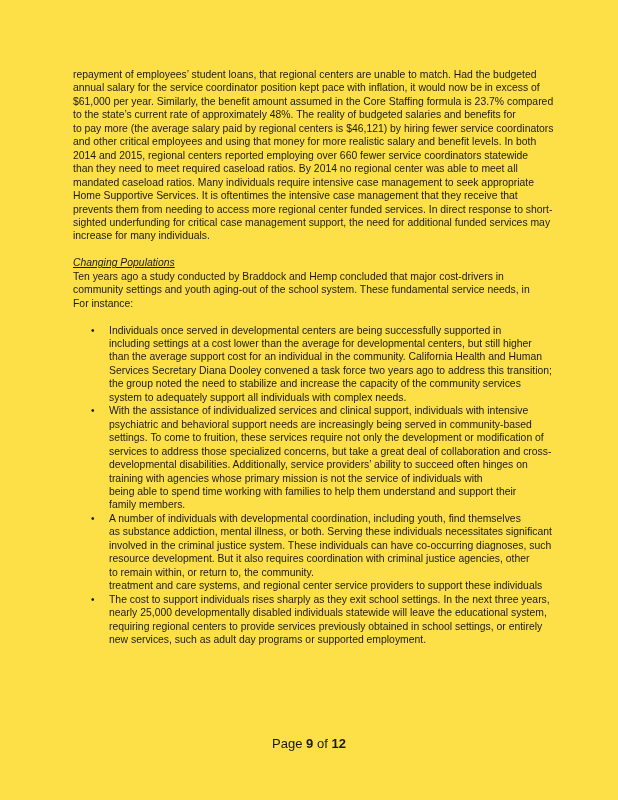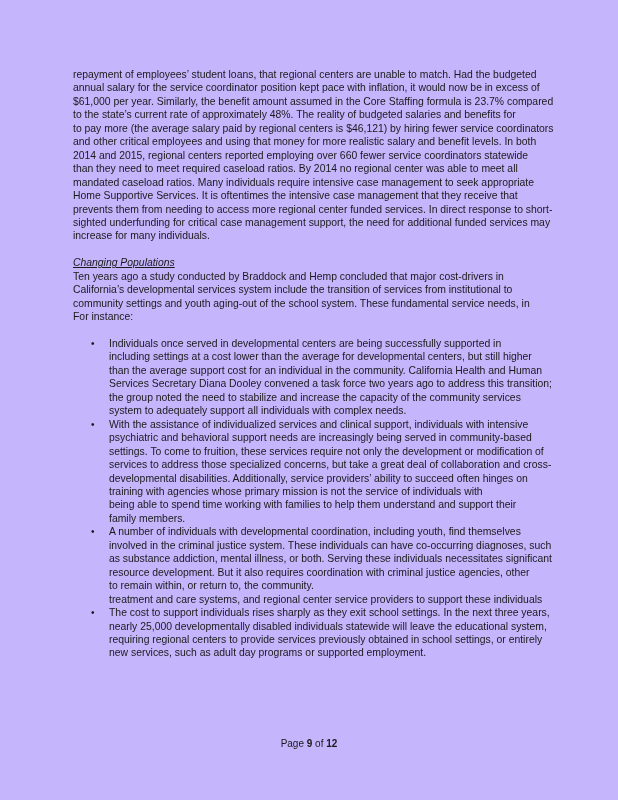--- a/index.html
+++ b/index.html
@@ -1,36 +1,36 @@
 <!DOCTYPE html>
 <html><head>
   <meta charset="utf-8">
   <style>
     html, body { margin: 0; padding: 0; background: #ffffff; }
     body { width: 618px; height: 800px; position: relative; overflow: hidden; }
     .page {
       position: absolute; left: 0; top: 0; width: 618px; height: 800px;
-      background: #c4b5fd; color: #1a1a1a;
+      background: #fde047; color: #1a1a1a;
       font-family: "Liberation Sans", sans-serif;
       font-size: 10.4px; line-height: 13.45px;
     }
     .body {
       position: absolute; left: 73px; top: 68px; width: 480px;
     }
     .line { white-space: nowrap; display: block; }
     .gap { height: 13.45px; }
     .heading { font-style: italic; text-decoration: underline; }
     .bullets { margin: 0; padding: 0; list-style: none; }
     .bullets li { position: relative; padding-left: 36px; margin-left: 0; }
     .bullets li .dot {
       position: absolute; left: 18px; top: 0; font-size: 10px;
     }
     .footer {
       position: absolute; top: 737px; left: 0; width: 618px; text-align: center;
-      font-size: 10px;
+      font-size: 13px;
     }
     .footer b { font-weight: bold; }
   </style>
 </head>
 <body>
 
 <div class="page">
   <div class="body">
 
     <div>
@@ -47,21 +47,20 @@
       <span class="line">prevents them from needing to access more regional center funded services. In direct response to short-</span>
       <span class="line">sighted underfunding for critical case management support, the need for additional funded services may</span>
       <span class="line">increase for many individuals.</span>
     </div>
 
     <div class="gap"></div>
 
     <span class="line heading">Changing Populations</span>
     <div>
       <span class="line">Ten years ago a study conducted by Braddock and Hemp concluded that major cost-drivers in</span>
-      <span class="line">California’s developmental services system include the transition of services from institutional to</span>
       <span class="line">community settings and youth aging-out of the school system. These fundamental service needs, in</span>
       <span class="line">For instance:</span>
     </div>
 
     <div class="gap"></div>
 
     <ul class="bullets">
       <li>
         <span class="dot">•</span>
         <span class="line">Individuals once served in developmental centers are being successfully supported in</span>
@@ -78,22 +77,22 @@
         <span class="line">settings. To come to fruition, these services require not only the development or modification of</span>
         <span class="line">services to address those specialized concerns, but take a great deal of collaboration and cross-</span>
         <span class="line">developmental disabilities. Additionally, service providers’ ability to succeed often hinges on</span>
         <span class="line">training with agencies whose primary mission is not the service of individuals with</span>
         <span class="line">being able to spend time working with families to help them understand and support their</span>
         <span class="line">family members.</span>
       </li>
       <li>
         <span class="dot">•</span>
         <span class="line">A number of individuals with developmental coordination, including youth, find themselves</span>
+        <span class="line">as substance addiction, mental illness, or both. Serving these individuals necessitates significant</span>
         <span class="line">involved in the criminal justice system. These individuals can have co-occurring diagnoses, such</span>
-        <span class="line">as substance addiction, mental illness, or both. Serving these individuals necessitates significant</span>
         <span class="line">resource development. But it also requires coordination with criminal justice agencies, other</span>
         <span class="line">to remain within, or return to, the community.</span>
         <span class="line">treatment and care systems, and regional center service providers to support these individuals</span>
       </li>
       <li>
         <span class="dot">•</span>
         <span class="line">The cost to support individuals rises sharply as they exit school settings. In the next three years,</span>
         <span class="line">nearly 25,000 developmentally disabled individuals statewide will leave the educational system,</span>
         <span class="line">requiring regional centers to provide services previously obtained in school settings, or entirely</span>
         <span class="line">new services, such as adult day programs or supported employment.</span>

